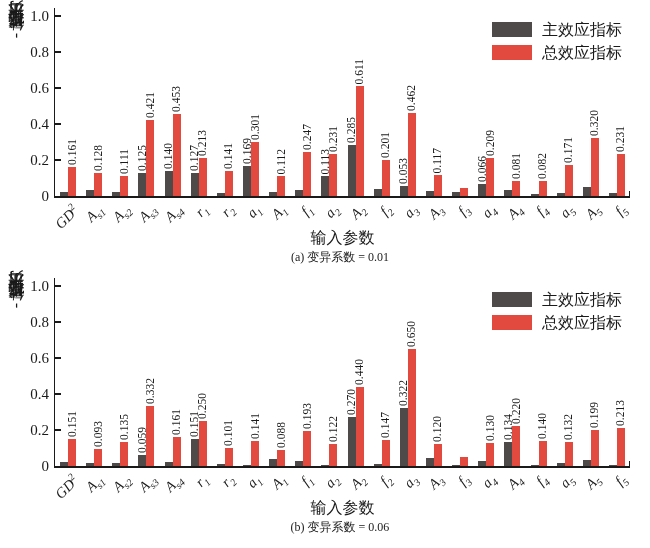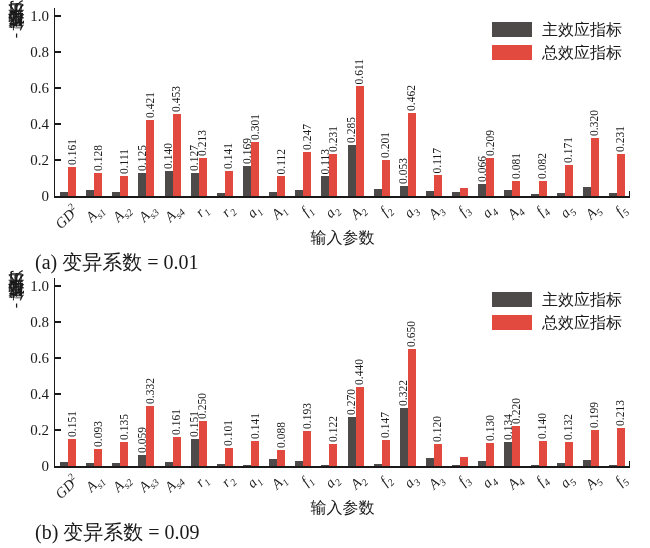--- a/index.html
+++ b/index.html
@@ -13,21 +13,21 @@
   .vnum{position:absolute;writing-mode:vertical-rl;transform:rotate(180deg);
         font-size:11.5px;line-height:13px;white-space:nowrap;}
   .ylab{position:absolute;writing-mode:vertical-rl;transform:rotate(180deg);
         font-size:16px;letter-spacing:1px;white-space:nowrap;}
   .catwrap{position:absolute;width:0;height:0;}
   .cat{position:absolute;right:0;top:0;transform:rotate(-45deg);transform-origin:100% 0;
        white-space:nowrap;font-size:14.5px;font-style:italic;}
   .cat sub{font-size:10px;font-style:italic;}
   .cat sup{font-size:10px;font-style:italic;}
   .xlab{position:absolute;text-align:center;font-size:16px;}
-  .caption{position:absolute;text-align:left;font-size:20px;}
+  .caption{position:absolute;text-align:center;font-size:12px;}
   .legend{position:absolute;}
   .lrow{display:flex;align-items:center;height:19px;margin-bottom:4px;}
   .lswatch{width:40px;height:15px;margin-right:10px;flex:0 0 auto;}
   .llab{font-size:16px;line-height:19px;white-space:nowrap;}
 </style>
 </head>
 <body>
 
 <div id="fig">
   <div class="block" id="chart-0" style="top:0;height:270px;">
@@ -354,15 +354,15 @@
         <div class="lrow">
           <div class="lswatch" style="background: rgb(77, 74, 73);"></div>
           <div class="llab">主效应指标</div>
         </div>
         <div class="lrow">
           <div class="lswatch" style="background: rgb(226, 73, 63);"></div>
           <div class="llab">总效应指标</div>
         </div>
       </div>
       <div class="xlab" style="left: 55px; width: 575px; top: 228px;">输入参数</div>
-      <div class="caption" style="left: 35px; width: 610px; top: 249px;">(b) 变异系数 = 0.09</div>
+      <div class="caption" style="left: 35px; width: 610px; top: 249px;">(b) 变异系数 = 0.06</div>
     </div>
 </div>
 
 </body></html>

